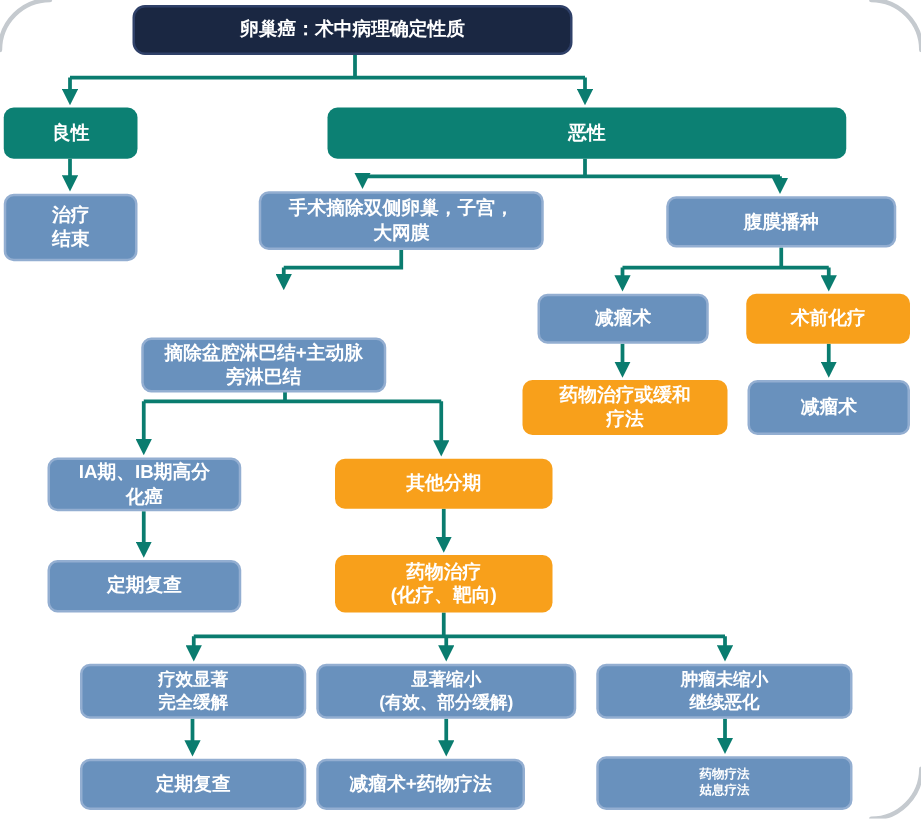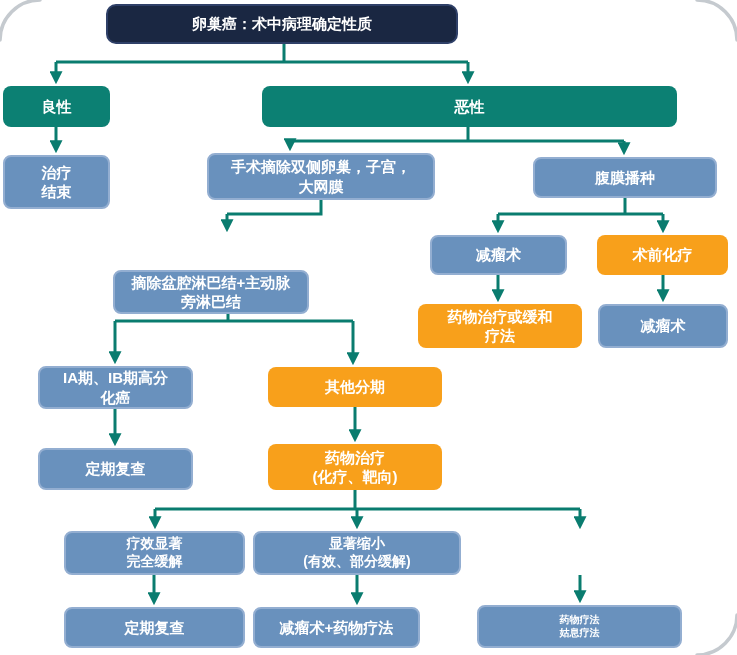--- a/index.html
+++ b/index.html
@@ -105,18 +105,20 @@
   <div class="node blue" id="n-stage-ia">IA期、IB期高分
 化癌</div>
   <div class="node orange" id="n-other-stages">其他分期</div>
   <div class="node blue" id="n-review-1">定期复查</div>
   <div class="node orange" id="n-drug-therapy">药物治疗
 (化疗、靶向)</div>
   <div class="node blue" id="n-partial-response">显著缩小
 (有效、部分缓解)</div>
   <div class="node blue" id="n-marked-response">疗效显著
 完全缓解</div>
+  <div class="node blue" id="n-no-response">肿瘤未缩小
+继续恶化</div>
   <div class="node blue" id="n-review-2">定期复查</div>
   <div class="node blue" id="n-debulk-drug">减瘤术+药物疗法</div>
   <div class="node blue" id="n-drug-palliative-2">药物疗法
 姑息疗法</div>
 
 </div>
 
 </body></html>

